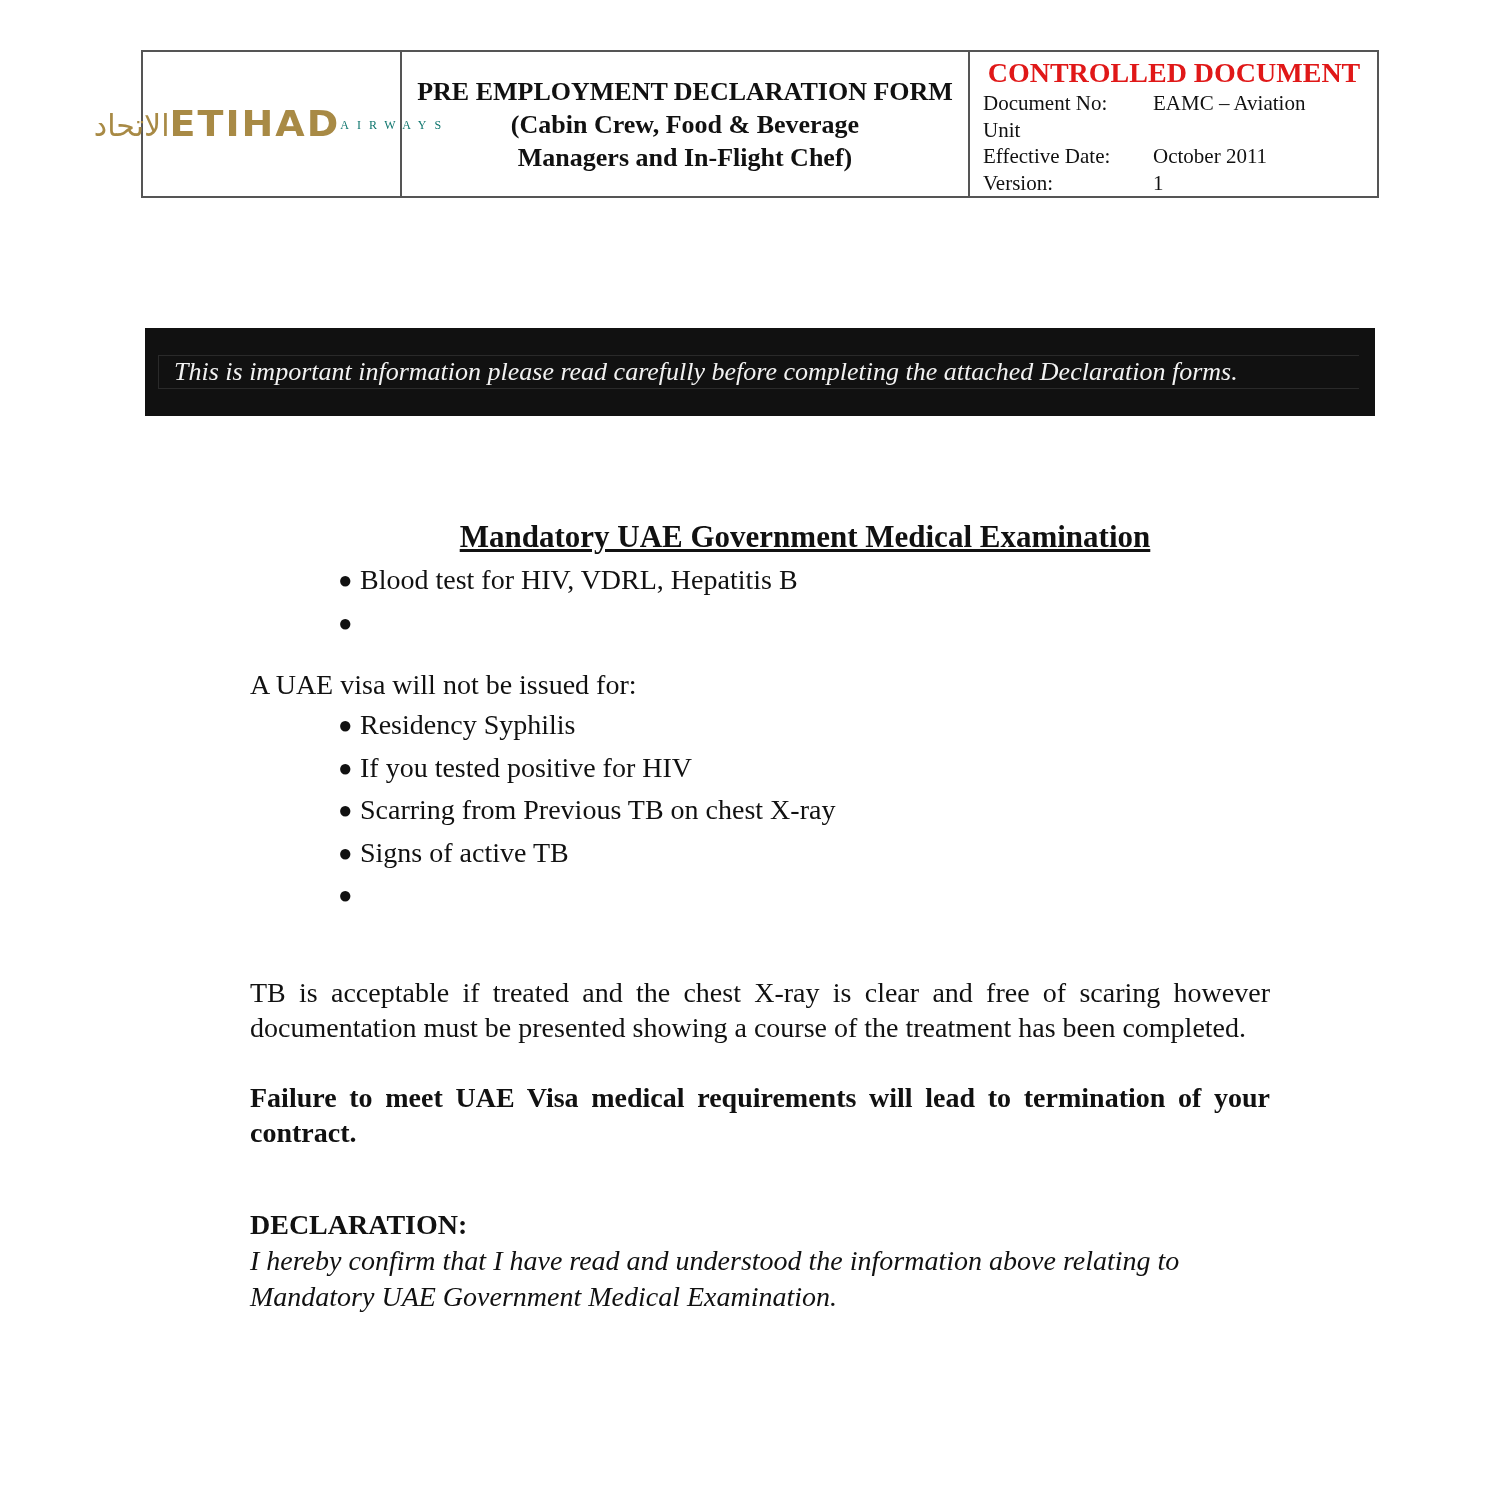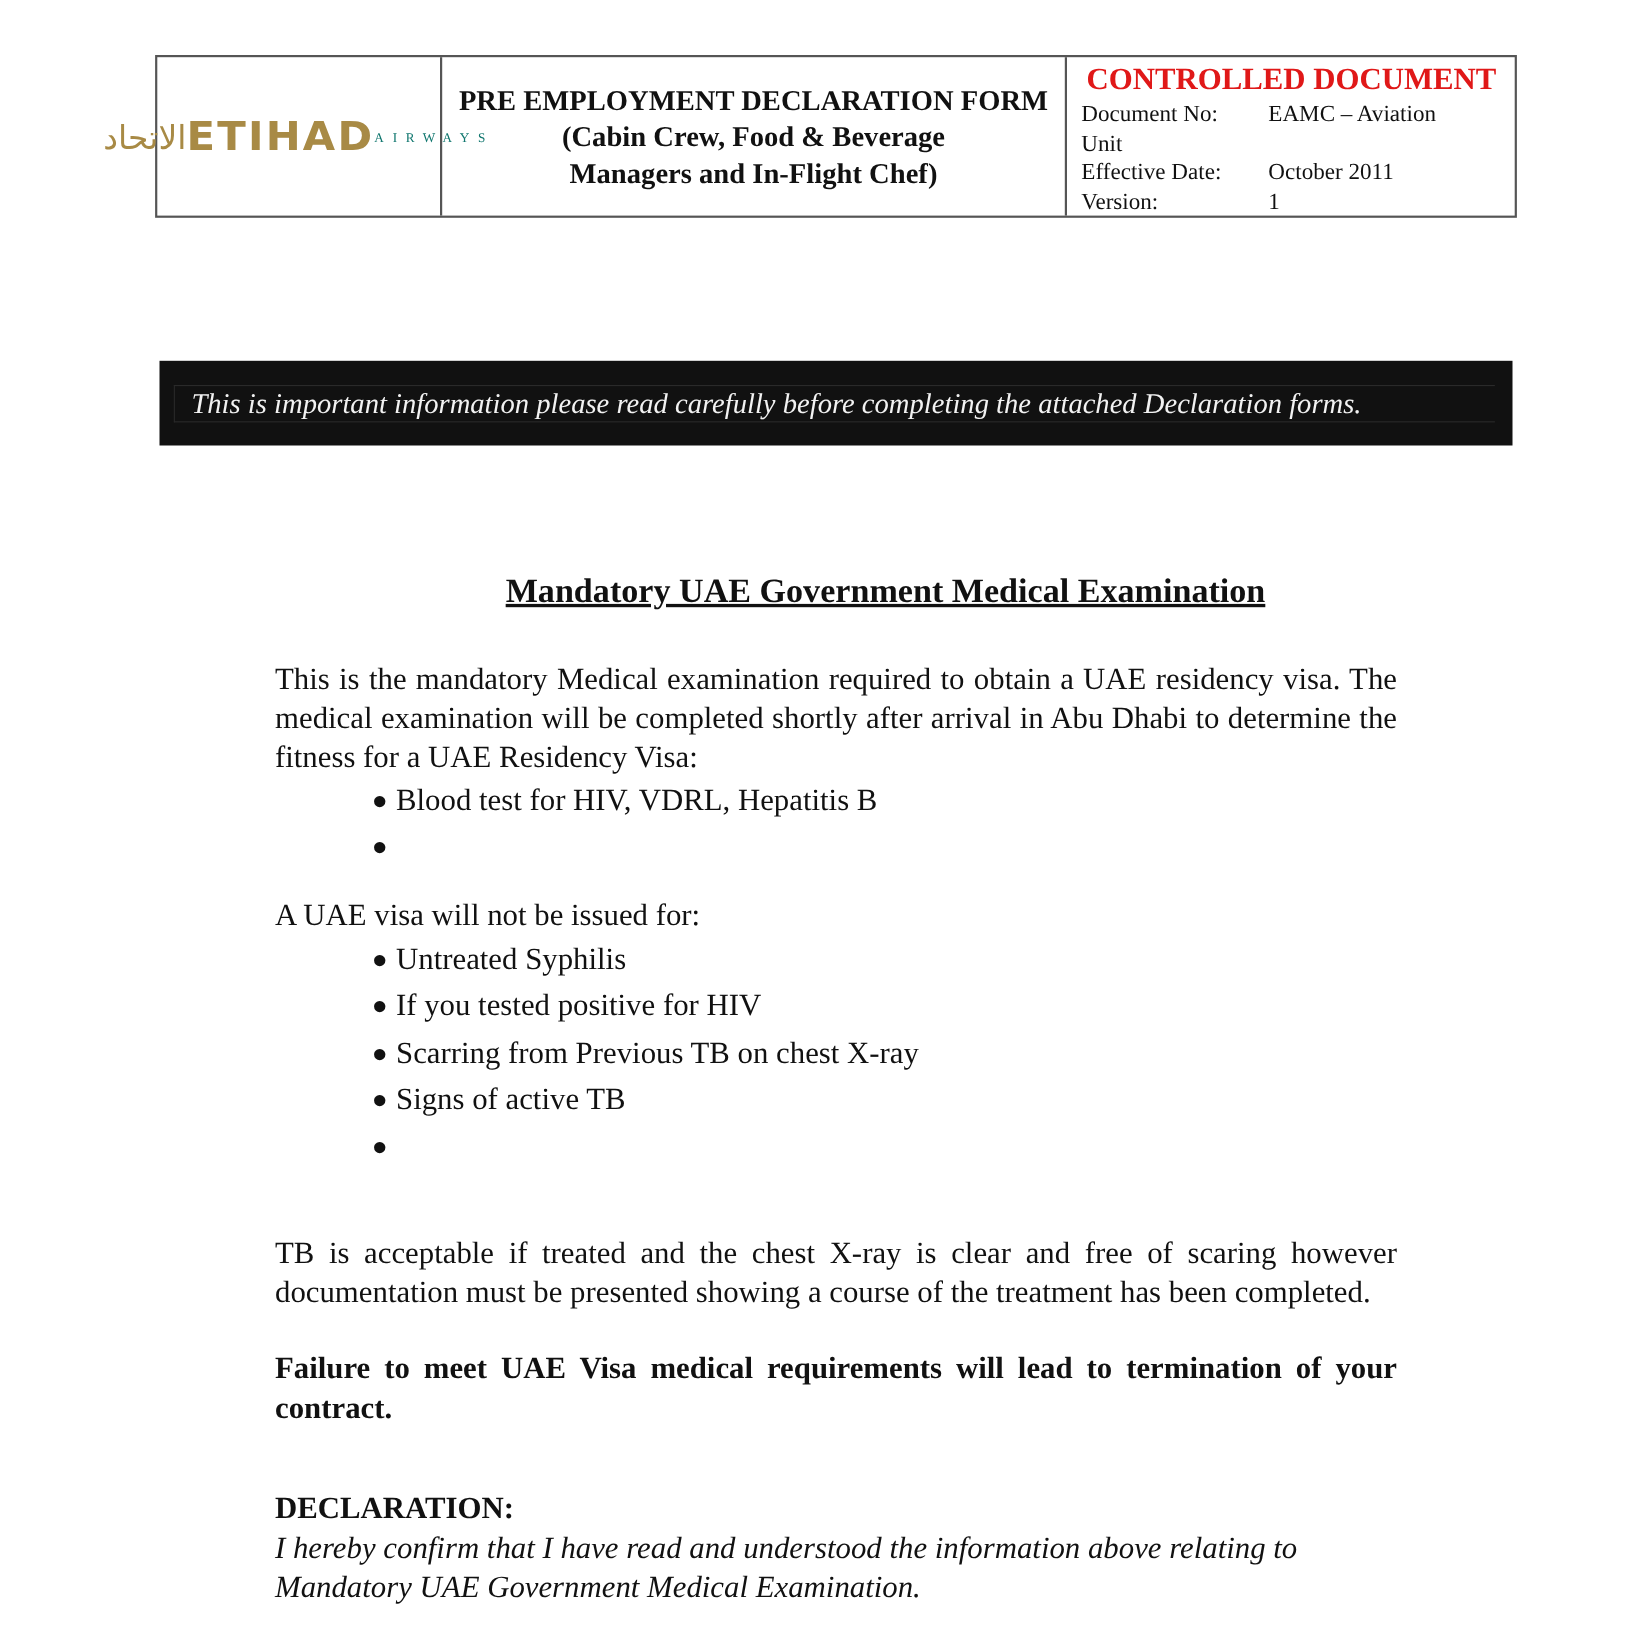--- a/index.html
+++ b/index.html
@@ -19,21 +19,21 @@
                   justify-content: center; text-align: center; box-sizing: border-box; }
     .title-text { font-family: "Liberation Serif", serif; font-weight: bold; font-size: 26px; line-height: 33px; }
 
     .cell-ctrl { flex: 1; padding: 4px 12px 0 13px; box-sizing: border-box; }
     .ctrl-head { font-family: "Liberation Serif", serif; font-weight: bold; color: #e01818; font-size: 28px;
                  text-align: center; line-height: 34px; }
     .ctrl-row { font-family: "Liberation Serif", serif; font-size: 21px; line-height: 26.5px; display: flex; }
     .ctrl-label { width: 170px; }
     .ctrl-value { flex: 1; }
 
-    .notice-bar { position: absolute; left: 145px; top: 328px; width: 1230px; height: 77px; background: #111111;
+    .notice-bar { position: absolute; left: 145px; top: 328px; width: 1230px; height: 88px; background: #111111;
                   display: flex; align-items: center; box-sizing: border-box; }
     .notice-inner { margin-left: 13px; width: 1200px; height: 32px; border-top: 1px solid #2a2a2a; border-bottom: 1px solid #2a2a2a;
                     border-left: 1px solid #2a2a2a; display: flex; align-items: center; }
     .notice-text { color: #f2f2f2; font-family: "Liberation Serif", serif; font-style: italic; font-size: 26px; margin-left: 15px; white-space: nowrap; }
 
     .content { position: absolute; left: 250px; top: 515px; width: 1020px;
                font-family: "Liberation Serif", serif; font-size: 28px; }
     .section-title { text-align: center; font-weight: bold; text-decoration: underline; font-size: 31px;
                      margin: 0; padding-left: 90px; line-height: 44px; }
     .para { text-align: justify; line-height: 35.5px; margin: 0; }
@@ -85,36 +85,35 @@
 
 <div class="notice-bar">
   <div class="notice-inner">
     <span class="notice-text">This is important information please read carefully before completing the attached Declaration forms.</span>
   </div>
 </div>
 
 <div class="content">
   <h2 class="section-title">Mandatory UAE Government Medical Examination</h2>
 
-  <p class="para p1">This is the mandatory Medical examination required to obtain a UAE residency visa. The medical examination will be completed shortly after arrival in Abu Dhabi to determine the fitness for a UAE Residency Visa:</p>
   <ul class="bullets">
     <li>
         <span class="bullet-dot">●</span>
         <span>Blood test for HIV, VDRL, Hepatitis B</span>
       </li>
     <li>
         <span class="bullet-dot">●</span>
       </li>
   </ul>
 
   <p class="para p2">A UAE visa will not be issued for:</p>
   <ul class="bullets">
     <li>
         <span class="bullet-dot">●</span>
-        <span>Untreated Syphilis</span>
+        <span>Residency Syphilis</span>
       </li>
     <li>
         <span class="bullet-dot">●</span>
         <span>If you tested positive for HIV</span>
       </li>
     <li>
         <span class="bullet-dot">●</span>
         <span>Scarring from Previous TB on chest X-ray</span>
       </li>
     <li>

